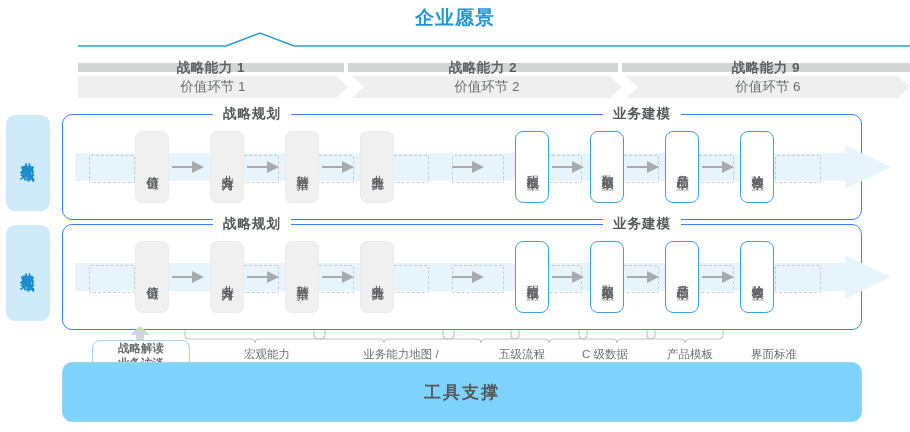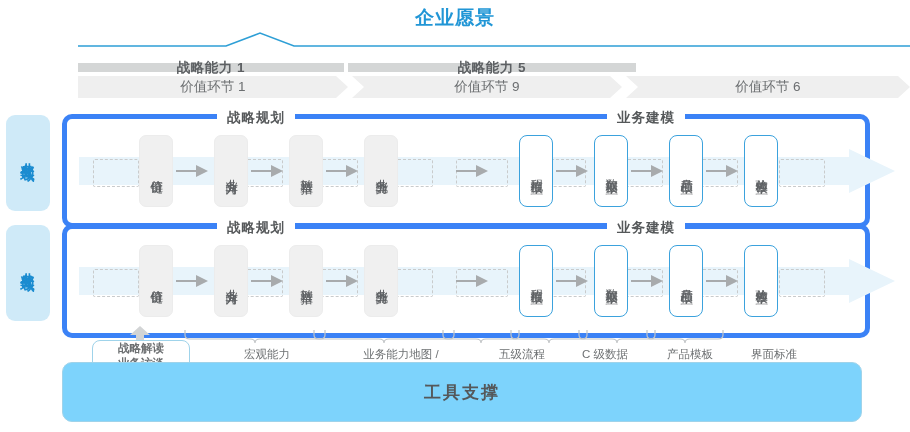--- a/index.html
+++ b/index.html
@@ -51,21 +51,21 @@
     background:#cfeaf8;color:#1b8cd0;font-weight:bold;font-size:14px;
     display:flex;align-items:center;justify-content:center;
     writing-mode:vertical-rl;letter-spacing:2px;
   }
   .domain-tag.d1{top:115px;}
   .domain-tag.d2{top:225px;}
 
   
   .row-panel{
     position:absolute;left:62px;width:798px;height:104px;
-    border:5px solid #3b82f6;border-radius:10px;background:#fff;
+    border:1px solid #3b82f6;border-radius:10px;background:#fff;
   }
   .row-panel.r1{top:114px;}
   .row-panel.r2{top:224px;}
 
   
   .grp-label{
     position:absolute;top:-10px;background:#fff;padding:0 10px;
     font-size:13.5px;font-weight:bold;color:#55585a;white-space:nowrap;letter-spacing:1px;
   }
   .grp-label.g1{left:150px;}
@@ -124,29 +124,30 @@
   <div class="vision-row">
     <div class="vision-title">企业愿景</div>
   </div>
 
   <svg class="vision-line" viewBox="0 0 832 18" width="832" height="18">
     <polyline points="0,14 148,14 182,1 216,14 832,14" fill="none" stroke="#2e9fd6" stroke-width="1.6"></polyline>
   </svg>
 
   <div class="cap-bars">
     <div class="cap-bar c1">战略能力 1</div>
-    <div class="cap-bar c3">战略能力 5</div>
+    <div class="cap-bar c2">战略能力 2</div>
+    <div class="cap-bar c3">战略能力 9</div>
   </div>
 
   <div class="val-bars">
     <div class="val-bar val-1">
         <span>价值环节 1</span>
       </div>
     <div class="val-bar val-2">
-        <span>价值环节 9</span>
+        <span>价值环节 2</span>
       </div>
     <div class="val-bar val-3">
         <span>价值环节 6</span>
       </div>
   </div>
 
   <div class="domain-tag d1">业务领域 1</div>
   <div class="domain-tag d2">业务领域 2</div>
 
   <div class="row-panel r1">

